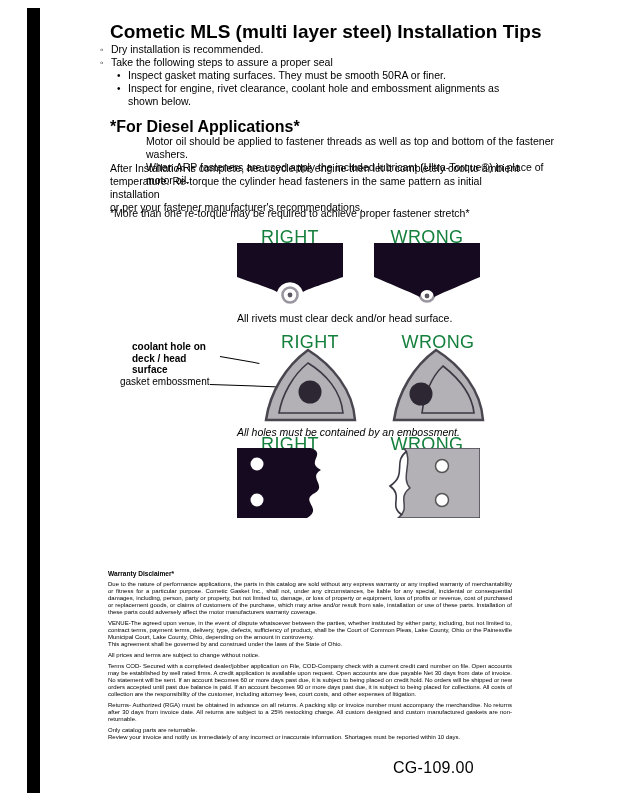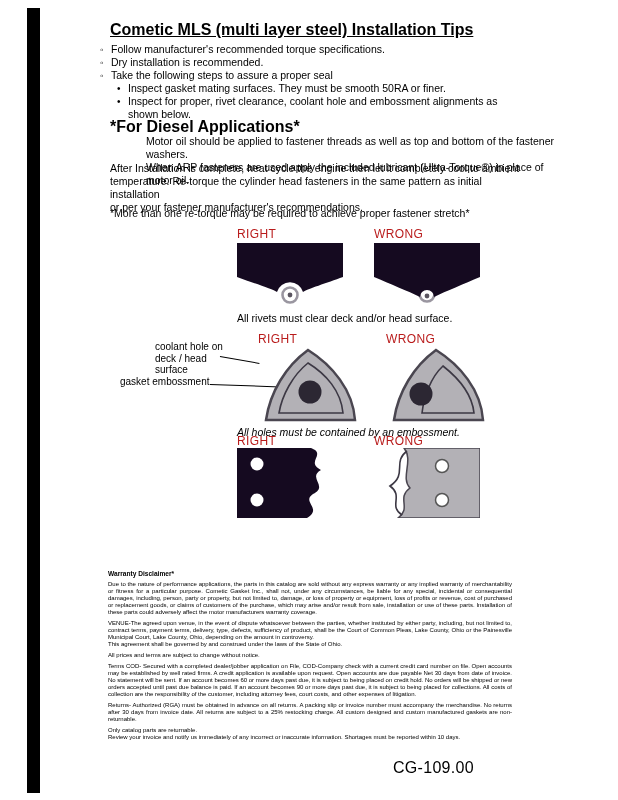--- a/index.html
+++ b/index.html
@@ -3,35 +3,35 @@
 <meta charset="utf-8">
 <style>
   * { margin:0; padding:0; box-sizing:border-box; }
   html,body { background:#fff; }
   .page {
     position:relative; width:618px; height:800px; background:#fff;
     font-family:"Liberation Sans", sans-serif; color:#000; overflow:hidden;
   }
   .scan-bar { position:absolute; left:27px; top:8px; width:13px; height:785px; background:#000; }
 
-  .title { position:absolute; left:110px; top:21px; font-size:16px; font-weight:bold; text-decoration:underline; }
+  .title { position:absolute; left:110px; top:21px; font-size:19px; font-weight:bold; }
 
   .tips { position:absolute; left:100px; top:43px; width:430px; list-style:none; font-size:10.5px; line-height:13px; }
   .tips li { position:relative; padding-left:11px; }
   .tips li::before { content:"◦"; position:absolute; left:0; top:0; font-size:10px; }
   .tips li.sub { margin-left:17px; }
   .tips li.sub::before { content:"•"; font-size:10px; }
 
   .diesel-heading { position:absolute; left:110px; top:118px; font-size:16px; font-weight:bold; }
   .para { position:absolute; left:110px; width:420px; font-size:10.5px; line-height:13px; white-space:pre-line; }
   .para1 { top:135px;margin-left:36px; }
   .para2 { top:162px; }
   .note  { top:207px; }
 
-  .dlabel { position:absolute; font-size:12px; letter-spacing:0.4px; color:#b91c1c; }
+  .dlabel { position:absolute; font-size:18px; letter-spacing:0.4px; color:#15803d; text-align:center; }
   .diag { position:absolute; }
   .caption { position:absolute; font-size:10.5px; line-height:12.5px; white-space:pre-line; color:#000; }
 
   .annot { position:absolute; font-size:10px; line-height:11.5px; white-space:pre-line; color:#000; }
   .annot-line { position:absolute; height:1px; background:#000; transform-origin:left center; }
 
   .warranty { position:absolute; left:108px; top:570px; width:404px; }
   .warranty h2 { font-size:6.6px; font-weight:bold; margin-bottom:4px; }
   .warranty p { font-size:6px; line-height:7px; margin-bottom:4px; text-align:justify; white-space:pre-line; }
 
@@ -40,25 +40,24 @@
 </head>
 <body>
 
 <div class="page">
 
   <div class="scan-bar"></div>
 
   <h1 class="title">Cometic MLS (multi layer steel) Installation Tips</h1>
 
   <ul class="tips">
-    <li>Follow manufacturer's recommended torque specifications.</li>
     <li>Dry installation is recommended.</li>
     <li>Take the following steps to assure a proper seal</li>
     <li class="sub">Inspect gasket mating surfaces.  They must be smooth 50RA or finer.</li>
-    <li class="sub">Inspect for proper, rivet clearance, coolant hole and embossment alignments as shown below.</li>
+    <li class="sub">Inspect for engine, rivet clearance, coolant hole and embossment alignments as shown below.</li>
   </ul>
 
   <div class="diesel-heading">*For Diesel Applications*</div>
   <div class="para para1">Motor oil should be applied to fastener threads as well as top and bottom of the fastener washers.
 When ARP fasteners are used apply the included lubricant (Ultra-Torque®) in place of motor oil.</div>
   <div class="para para2">After Installation is complete, heat cycle the engine then let it completely cool to ambient
 temperature. Re-torque the cylinder head fasteners in the same pattern as initial installation
 or per your fastener manufacturer's recommendations.</div>
   <div class="para note">*More than one re-torque may be required to achieve proper fastener stretch*</div>
 
@@ -75,21 +74,21 @@
     <circle cx="53" cy="51" r="7.5" fill="#ffffff" stroke="#9a96a0" stroke-width="2.6"></circle>
     <path d="M0,0 H106 V34 C90,41 72,48 60,54 A7,7 0 0 0 46,54 C34,48 16,41 0,34 Z" fill="#150a20"></path>
     <circle cx="53" cy="53" r="2.4" fill="#5a5560"></circle>
   </svg>
 
   <div class="caption" style="left:237px; top:312px;">All rivets must clear deck and/or head surface.</div>
 
   <div class="dlabel" style="left:258px; top:332px; width:104px;">RIGHT</div>
   <div class="dlabel" style="left:386px; top:332px; width:104px;">WRONG</div>
 
-  <div class="annot" style="left:155px; top:341px; width:82px;">coolant hole on
+  <div class="annot" style="left:132px; top:341px; width:82px;font-weight:bold;">coolant hole on
 deck / head surface</div>
   <div class="annot-line" style="left:220px; top:356px; width:40px; transform:rotate(10deg);"></div>
 
   <div class="annot" style="left:120px; top:376px; width:95px;">gasket embossment</div>
   <div class="annot-line" style="left:210px; top:384px; width:83px; transform:rotate(2deg);"></div>
 
   <svg class="diag" style="left:258px; top:346px;" width="104" height="77" viewBox="0 0 104 77">
     <path d="M50,4 C28,20 12,46 8,74 L97,74 C95,44 74,19 50,4 Z" fill="#b3b1b6" stroke="#4a4650" stroke-width="2.5"></path>
     <path d="M50,17 C35,29 24,49 21,67 L85,67 C83,45 68,28 50,17 Z" fill="none" stroke="#3c3844" stroke-width="1.6"></path>
     <circle cx="52" cy="46" r="11.5" fill="#2c2733"></circle>

